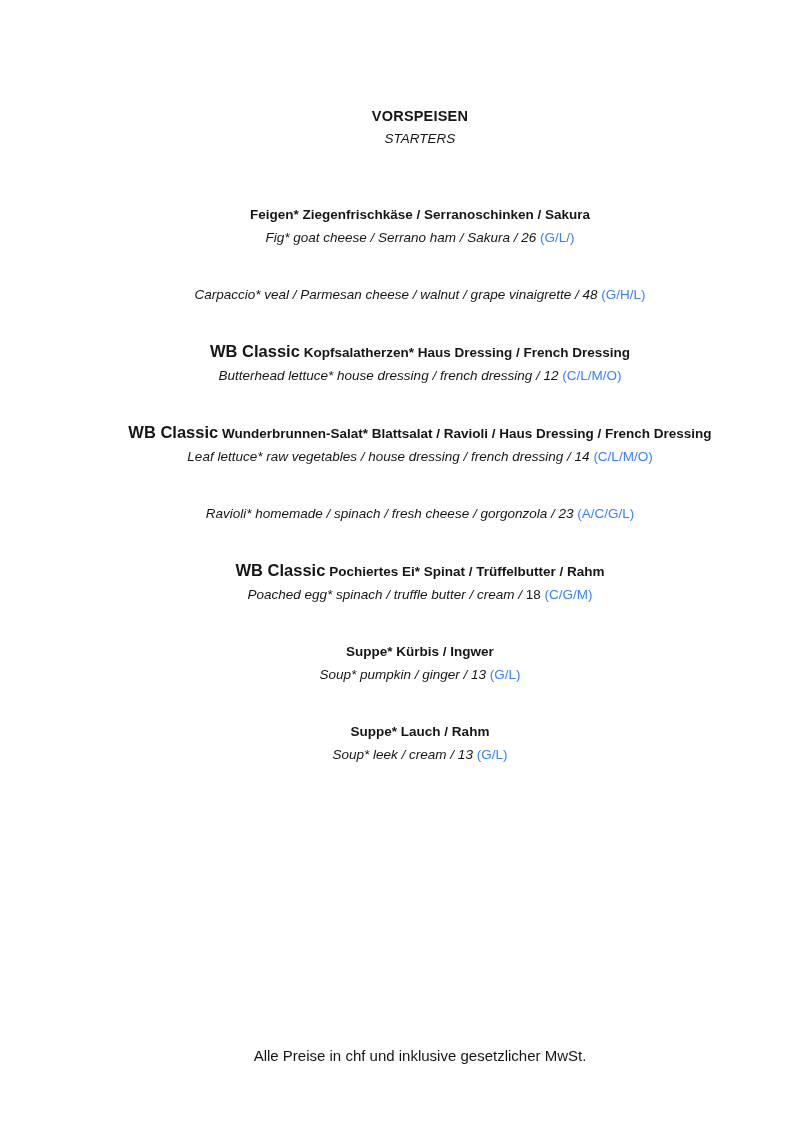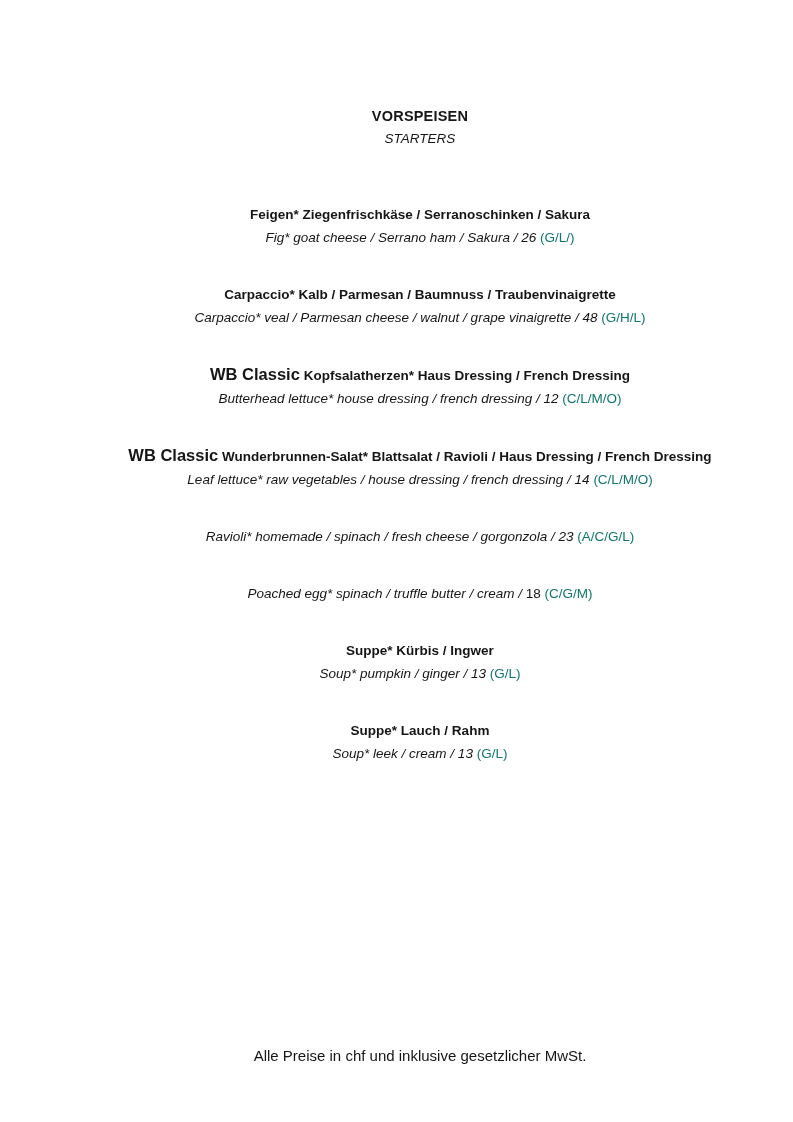--- a/index.html
+++ b/index.html
@@ -33,21 +33,21 @@
     font-size: 13.5px; font-weight: 700; line-height: 23px;
     white-space: nowrap;
   }
   .brand { font-size: 16.5px; text-align: center; }
   .brand:empty, .price-plain:empty { display: none; }
   .item-desc {
     font-size: 13.5px; font-style: italic; line-height: 23px;
     white-space: nowrap;
   }
   .price-plain { font-style: normal; }
-  .allergens { font-style: normal; color: #0f766e; }
+  .allergens { font-style: normal; color: #3b82f6; }
   .page-footer {
     position: absolute;
     top: 1047px; left: 47px; width: 746px;
     text-align: center;
     font-size: 15px; line-height: 18px;
     font-style: normal;
   }
 </style>
 </head>
 <body>
@@ -59,35 +59,35 @@
       <div class="page-subtitle">STARTERS</div>
     </header>
 
     <main class="menu-list">
 
     <div class="menu-item">
           <div class="item-title"> <span>Feigen* Ziegenfrischkäse / Serranoschinken / Sakura</span></div>
           <div class="item-desc"><span class="desc-en">Fig* goat cheese / Serrano ham / Sakura / 26</span>  <span class="allergens">(G/L/)</span></div>
         </div>
         <div class="menu-item">
-          <div class="item-title"> <span>Carpaccio* Kalb / Parmesan / Baumnuss / Traubenvinaigrette</span></div>
           <div class="item-desc"><span class="desc-en">Carpaccio* veal / Parmesan cheese / walnut / grape vinaigrette / 48</span>  <span class="allergens">(G/H/L)</span></div>
         </div>
         <div class="menu-item">
           <div class="item-title"><span class="brand">WB Classic</span> <span>Kopfsalatherzen* Haus Dressing / French Dressing</span></div>
           <div class="item-desc"><span class="desc-en">Butterhead lettuce* house dressing / french dressing / 12</span>  <span class="allergens">(C/L/M/O)</span></div>
         </div>
         <div class="menu-item">
           <div class="item-title"><span class="brand">WB Classic</span> <span>Wunderbrunnen-Salat* Blattsalat / Ravioli / Haus Dressing / French Dressing</span></div>
           <div class="item-desc"><span class="desc-en">Leaf lettuce* raw vegetables / house dressing / french dressing / 14</span>  <span class="allergens">(C/L/M/O)</span></div>
         </div>
         <div class="menu-item">
           <div class="item-desc"><span class="desc-en">Ravioli* homemade / spinach / fresh cheese / gorgonzola / 23</span>  <span class="allergens">(A/C/G/L)</span></div>
         </div>
         <div class="menu-item">
+          <div class="item-title"><span class="brand">WB Classic</span> <span>Pochiertes Ei* Spinat / Trüffelbutter / Rahm</span></div>
           <div class="item-desc"><span class="desc-en">Poached egg* spinach / truffle butter / cream /</span> <span class="price-plain">18</span> <span class="allergens">(C/G/M)</span></div>
         </div>
         <div class="menu-item section-gap">
           <div class="item-title"> <span>Suppe* Kürbis / Ingwer</span></div>
           <div class="item-desc"><span class="desc-en">Soup* pumpkin / ginger / 13</span>  <span class="allergens">(G/L)</span></div>
         </div>
         <div class="menu-item">
           <div class="item-title"> <span>Suppe* Lauch / Rahm</span></div>
           <div class="item-desc"><span class="desc-en">Soup* leek / cream / 13</span>  <span class="allergens">(G/L)</span></div>
         </div>

